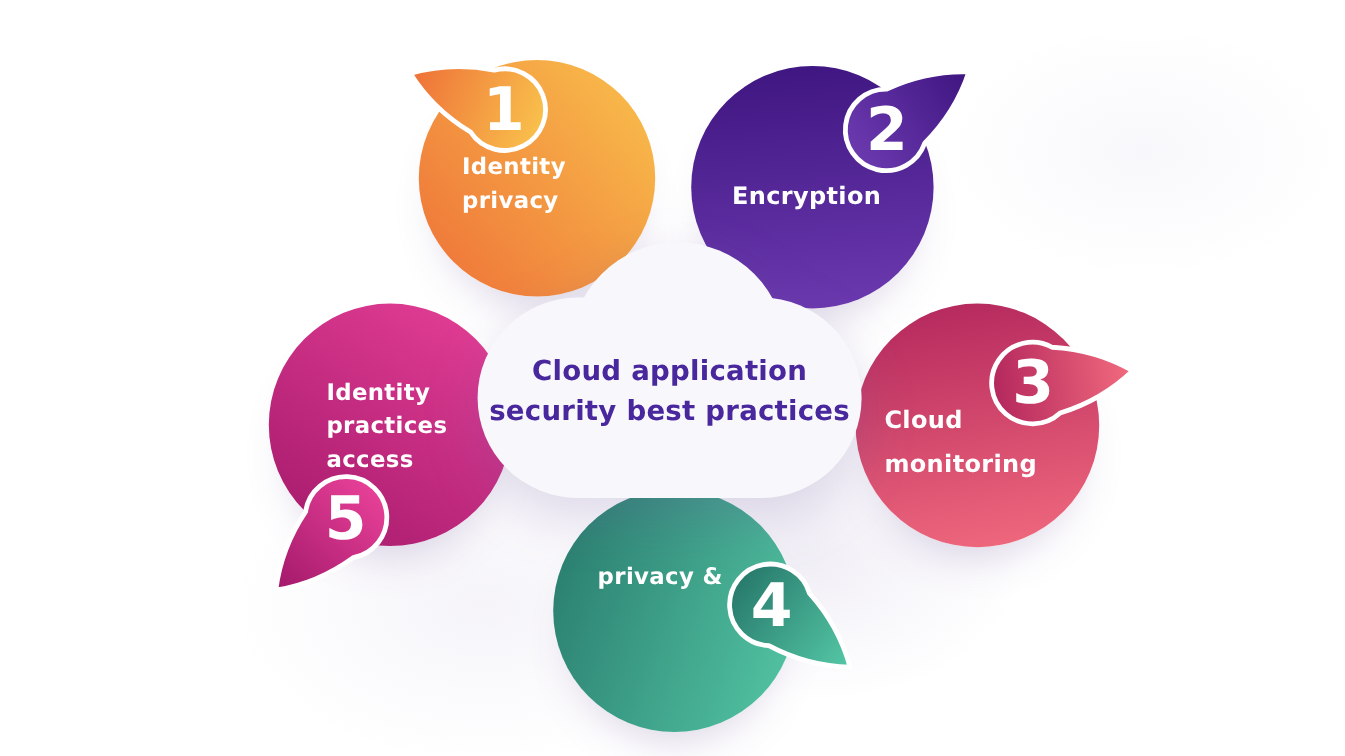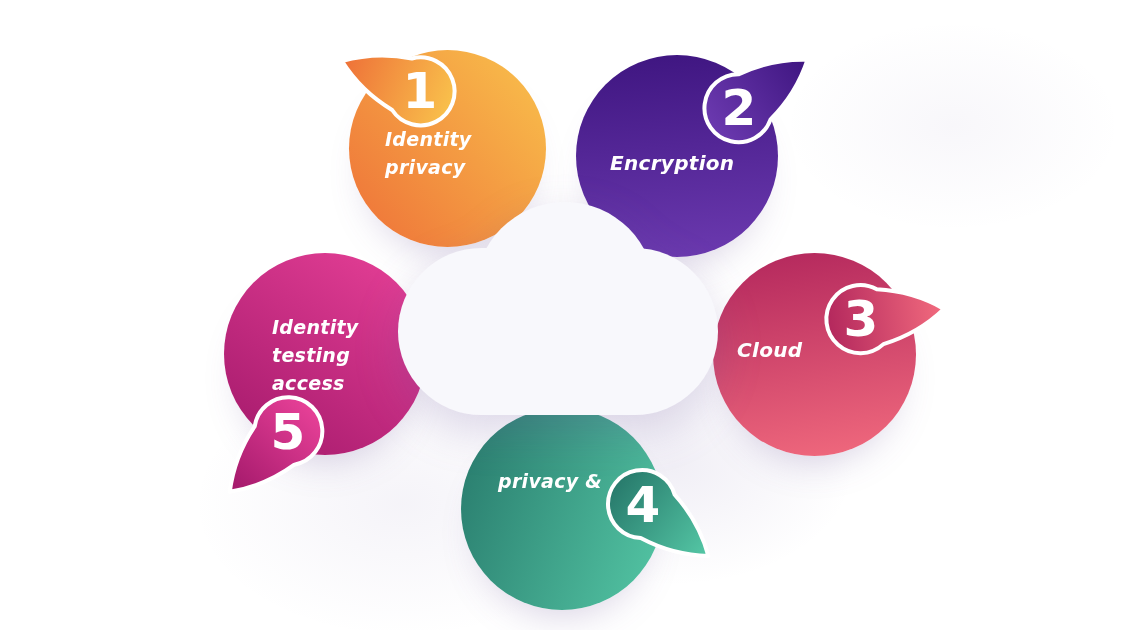--- a/index.html
+++ b/index.html
@@ -30,21 +30,21 @@
   .item-1 .circle { background:linear-gradient(50deg,  var(--from), var(--to)); }
   .item-2 .circle { background:linear-gradient(175deg, var(--from), var(--to)); }
   .item-3 .circle { background:linear-gradient(170deg, var(--from), var(--to)); }
   .item-4 .circle { background:linear-gradient(110deg, var(--from), var(--to)); }
   .item-5 .circle { background:linear-gradient(215deg, var(--from), var(--to)); }
 
   .label {
     position:absolute; color:#ffffff; font-weight:600;
     font-size:19px; line-height:28px; letter-spacing:.3px; white-space:nowrap;
   }
-  .label span { display:block;font-style:italic; }
+  .label span { display:block; }
   .item-1 .label { left:36px;  top:75px; }
   .item-2 .label { left:34px;  top:94px; font-size:20px;text-align:right; }
   .item-3 .label { left:24px;  top:79px; font-size:20px; line-height:36px; }
   .item-4 .label { left:37px;  top:59px; }
   .item-5 .label { left:48px;  top:60px; }
 
   
   .badge { position:absolute; width:100px; height:100px; }
   .badge svg { position:absolute; inset:0; overflow:visible; }
   .badge .num {
@@ -146,20 +146,21 @@
             <stop class="s0" offset="0"></stop>
               <stop class="s1" offset="1"></stop>
           </linearGradient>
         </defs>
         <path d="M3 3 Q38 8 68 29 A34 34 0 1 1 29 68 Q8 38 3 3 Z" fill="url(#g3)" stroke="#ffffff" stroke-width="4" stroke-linejoin="round"></path>
       </svg>
       <span class="num">3</span>
     </div>
     <div class="label">
       <span>Cloud</span>
+      <span>monitoring</span>
     </div>
   </div>
 
   <div class="item item-4" style="--from: #27796b; --to: #55c8a6;">
     <div class="circle"></div>
     <div class="badge">
       <svg viewBox="0 0 100 100">
         <defs>
           <linearGradient id="g4" gradientUnits="userSpaceOnUse" x1="3" y1="3" x2="88" y2="88">
             <stop class="s0" offset="0"></stop>
@@ -184,25 +185,29 @@
             <stop class="s0" offset="0"></stop>
               <stop class="s1" offset="1"></stop>
           </linearGradient>
         </defs>
         <path d="M3 3 Q38 8 68 29 A34 34 0 1 1 29 68 Q8 38 3 3 Z" fill="url(#g5)" stroke="#ffffff" stroke-width="4" stroke-linejoin="round"></path>
       </svg>
       <span class="num">5</span>
     </div>
     <div class="label">
       <span>Identity</span>
-      <span>testing</span>
+      <span>practices</span>
       <span>access</span>
     </div>
   </div>
 
   <div class="cloud">
     <div class="cloud-shapes">
       <div class="cloud-bump"></div>
       <div class="cloud-body"></div>
     </div>
+    <div class="cloud-title" style="color: rgb(72, 40, 156);">
+      <span>Cloud application</span>
+      <span>security best practices</span>
+    </div>
   </div>
 
 </div>
 
 </body></html>

